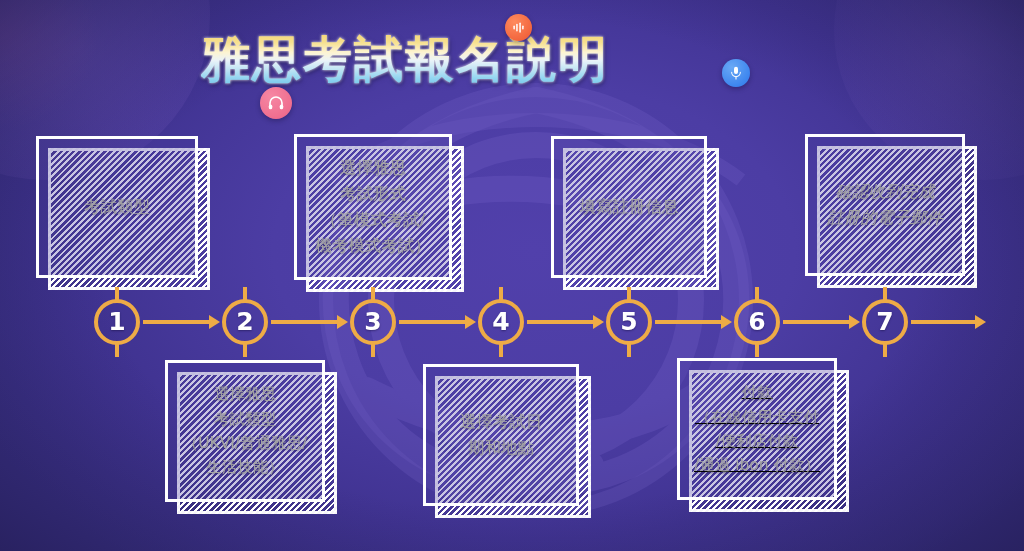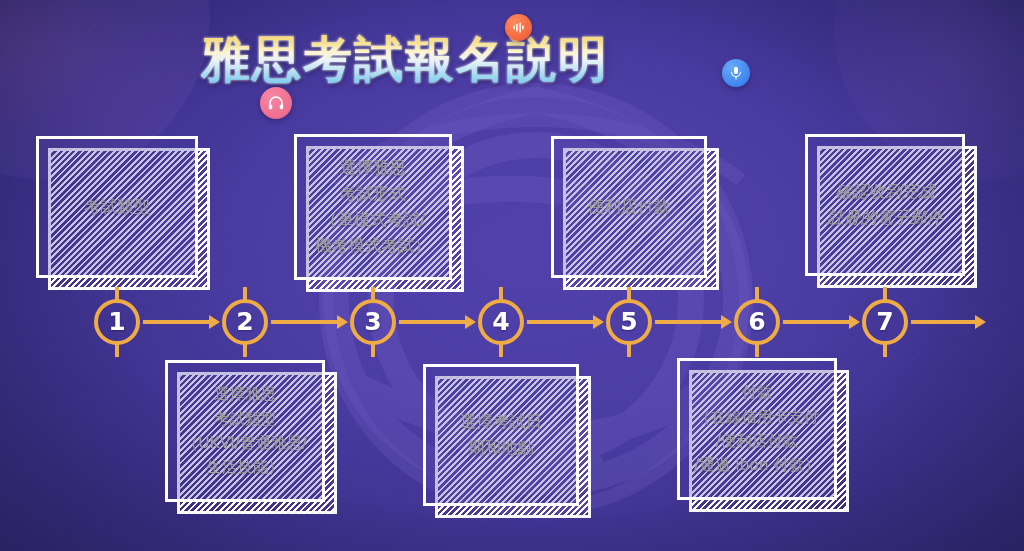--- a/index.html
+++ b/index.html
@@ -316,26 +316,26 @@
       <div class="card" style="left: 423px; top: 364px; width: 156px; height: 142px; text-decoration: underline;">
         <div class="card-shadow-inner"></div>
         <div class="card-box" style="background: rgba(72, 58, 160, 0.3);">
           <div class="card-text">選擇考試日
 期和地點</div>
         </div>
       </div>
       <div class="card" style="left: 551px; top: 136px; width: 156px; height: 142px;">
         <div class="card-shadow-inner"></div>
         <div class="card-box" style="background: rgba(72, 58, 160, 0.3);">
-          <div class="card-text">便利店付款</div>
+          <div class="card-text">填寫註冊信息</div>
         </div>
       </div>
       <div class="card" style="left: 677px; top: 358px; width: 160px; height: 142px;">
         <div class="card-shadow-inner"></div>
-        <div class="card-box" style="background: rgba(72, 58, 160, 0.3);">
+        <div class="card-box" style="background: rgba(72, 58, 160, 0.3); text-decoration: underline;">
           <div class="card-text small">付款
 （在線信用卡支付
 /便利店付款
 /通過 ibon 付款）</div>
         </div>
       </div>
       <div class="card" style="left: 805px; top: 134px; width: 160px; height: 142px; font-style: italic;">
         <div class="card-shadow-inner"></div>
         <div class="card-box" style="background: rgba(72, 58, 160, 0.3);">
           <div class="card-text">確認收到完成

